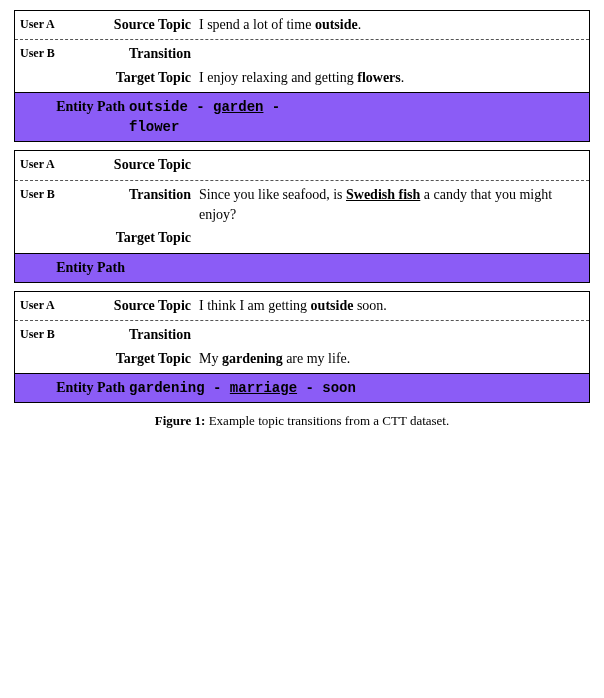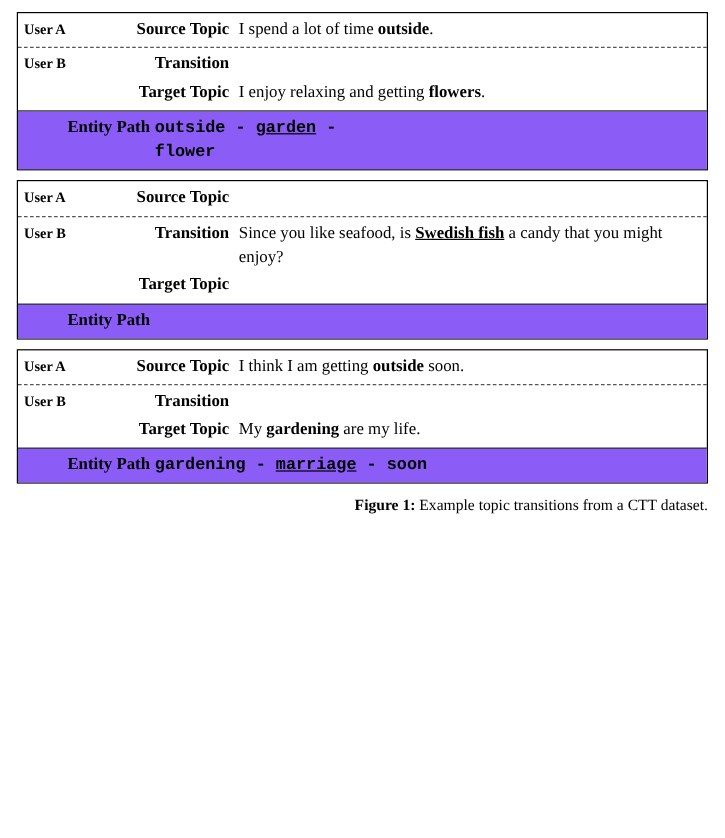--- a/index.html
+++ b/index.html
@@ -100,21 +100,21 @@
       flex: 1;
       font-weight: bold;
       font-family: "Courier New", Courier, monospace;
       font-size: 14px;
     }
 
     .figure-caption {
       font-size: 13px;
       margin-top: 6px;
       line-height: 1.5;
-      text-align: right;
+      text-align: center;
     }
 
     .figure-caption .fig-label {
       font-weight: bold;
     }
 
     
     .dashed-row {
       border-bottom: 1.5px dashed #555;
     }

